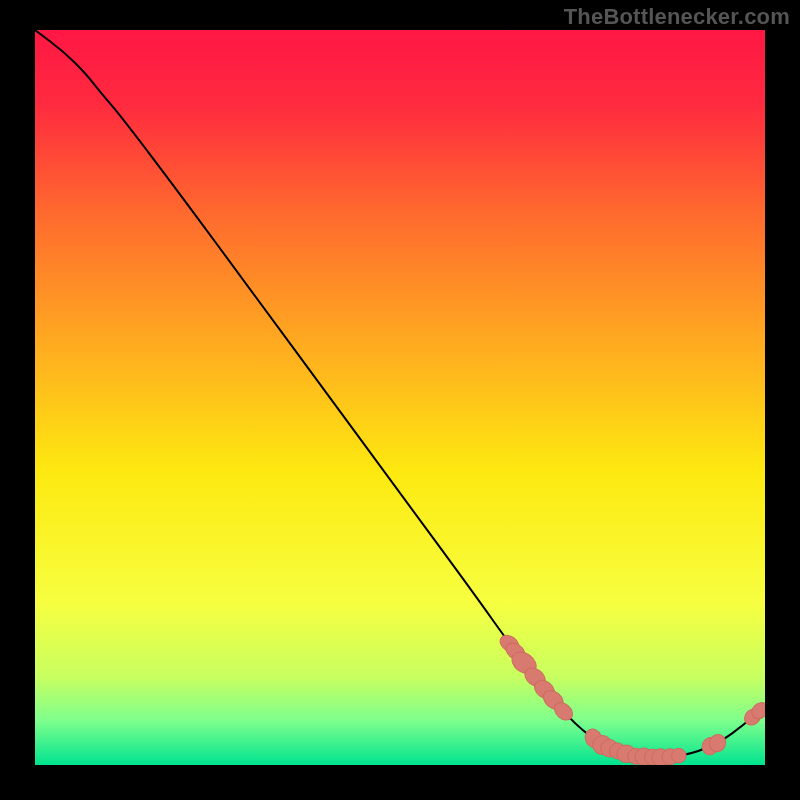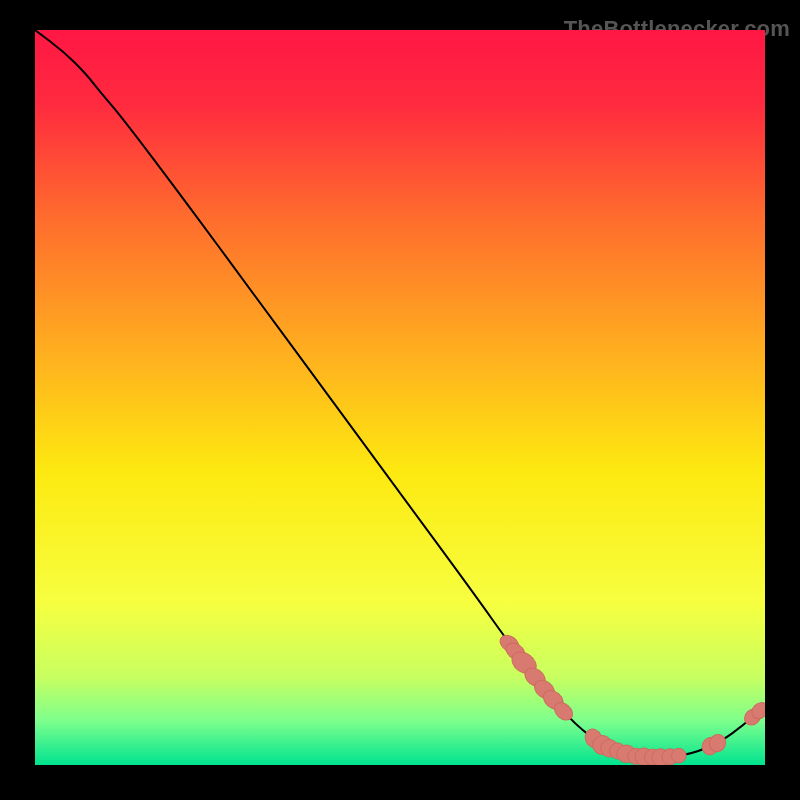--- a/index.html
+++ b/index.html
@@ -12,21 +12,21 @@
     overflow: hidden;
   }
   .frame {
     position: relative;
     width: 800px;
     height: 800px;
     background: #000;
   }
   .watermark {
     position: absolute;
-    top: 16px;
+    top: 4px;
     right: 10px;
     font-size: 22px;
     font-weight: 600;
     color: #555;
     letter-spacing: 0.2px;
     user-select: none;
   }
   .plot {
     position: absolute;
     left: 35px;

